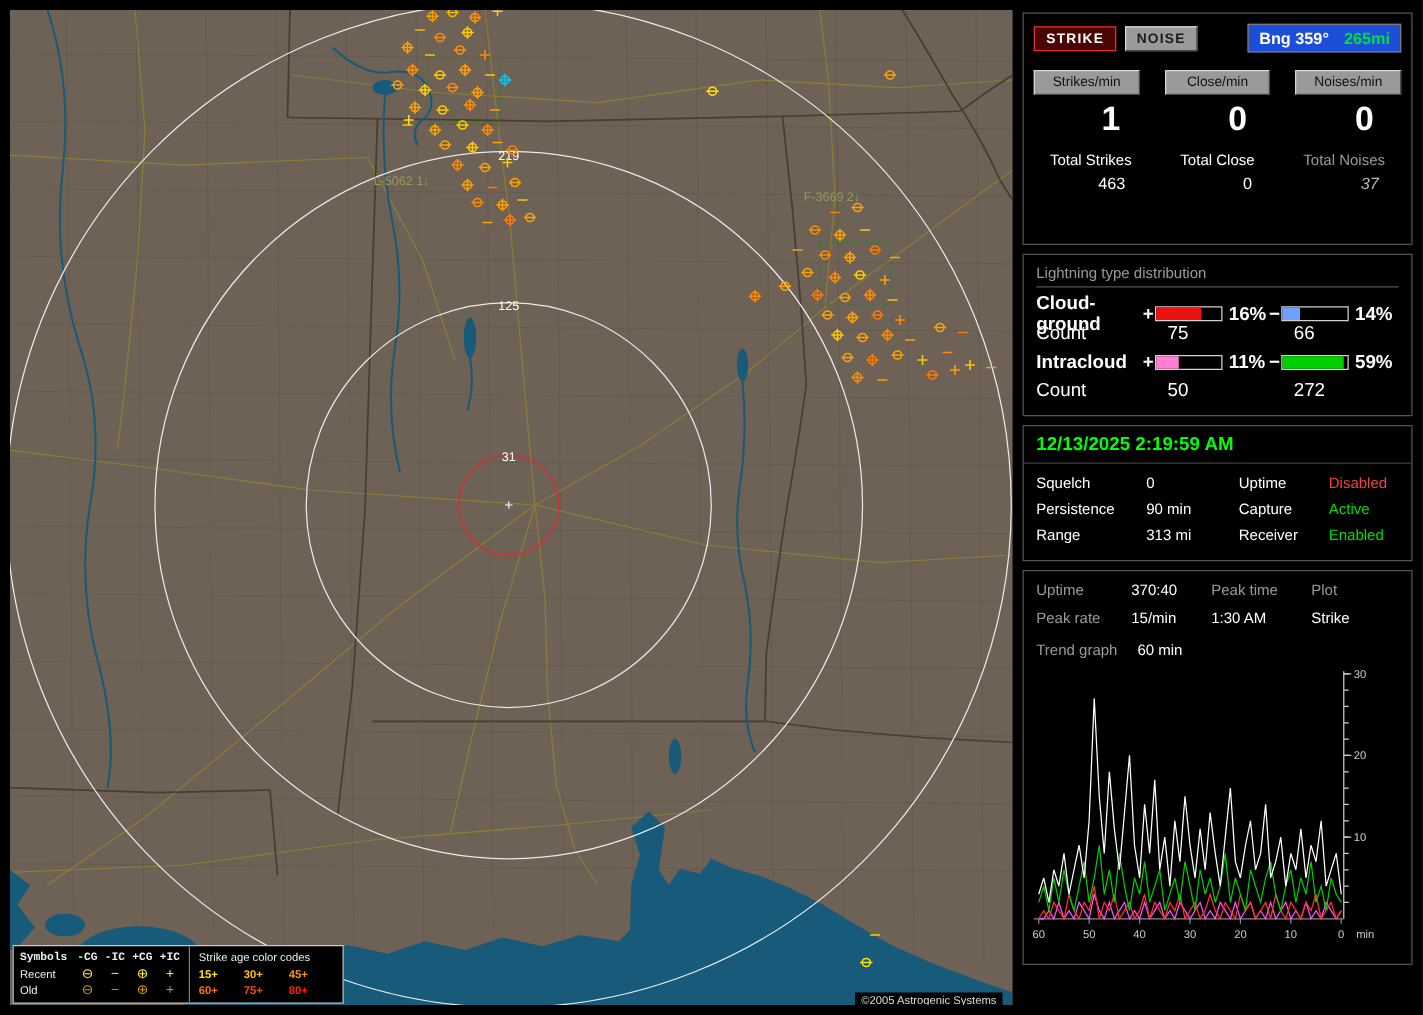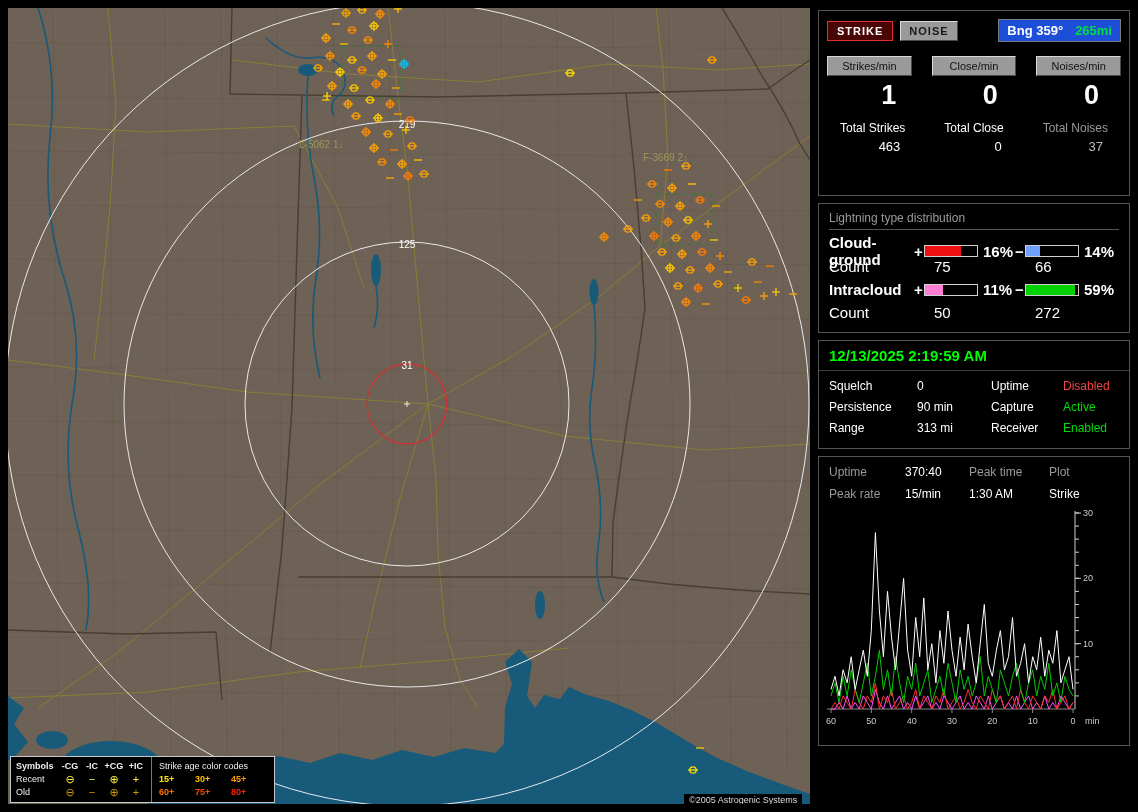--- a/index.html
+++ b/index.html
@@ -8,21 +8,21 @@
 
   
   .map{position:absolute;left:8px;top:8px;width:802px;height:796px;background:#6e6156;overflow:hidden;}
   #map-svg{display:block;}
 
   .legend{position:absolute;left:2px;top:748px;display:flex;background:#000;
           border:1px solid #c8c8c8;font-size:9px;color:#eee;line-height:1;}
   .leg-left{padding:3px 5px;border-right:1px solid #777;
             display:grid;grid-template-columns:42px 24px 20px 24px 20px;grid-auto-rows:13px;align-items:center;}
   .leg-left .sym{font-size:11px;text-align:center;}
-  .leg-left .hd{font-weight:bold;}
+  .leg-left .hd{font-weight:bold;font-family:Liberation Mono, monospace;}
   .leg-right{padding:3px 7px;display:grid;grid-auto-rows:13px;align-items:center;}
   .age-row{display:grid;grid-template-columns:36px 36px 36px;}
   .age-row span{font-weight:bold;}
 
   .copyright{position:absolute;left:676px;top:786px;background:#000;color:#ddd;
              font-size:9px;padding:1px 5px;}
 
   
   .side{position:absolute;left:818px;top:10px;width:312px;display:flex;flex-direction:column;
         gap:7px;color:#fff;}
@@ -45,21 +45,21 @@
   .rate-btn{background:#9a9a9a;color:#111;font-size:11px;text-align:center;padding:3px 0;
             border:1px solid #d8d8d8;border-bottom-color:#4a4a4a;border-right-color:#4a4a4a;
             cursor:pointer;font-family:"Liberation Sans",sans-serif;}
   .num-row{display:grid;grid-template-columns:1fr 1fr 1fr;gap:10px;margin-top:4px;}
   .num-row span{text-align:right;padding-right:22px;font-size:27px;font-weight:bold;}
   .totals{display:grid;grid-template-columns:1fr 1fr 1fr;gap:10px;margin-top:10px;}
   .totals .cell{display:flex;flex-direction:column;}
   .totals .t-label{font-size:12px;text-align:center;}
   .totals .t-value{font-size:13px;text-align:right;padding-right:18px;margin-top:4px;}
   .totals .cell:nth-child(3) .t-label{color:#9a9a9a;}
-  .totals .cell:nth-child(3) .t-value{color:#bbbbbb;}
+  .totals .cell:nth-child(3) .t-value{color:#bbbbbb;font-style:italic;}
 
   
   .p2{height:130px;padding:7px 10px;}
   .dist-title{color:#9a9a9a;font-size:12px;border-bottom:1px solid #555;padding-bottom:4px;}
   .dist-line{display:grid;grid-template-columns:84px 11px 54px 36px 11px 54px 1fr;
              align-items:center;height:19px;font-size:15px;margin-top:4px;}
   .dist-name{font-weight:bold;}
   .dist-sign{font-weight:bold;text-align:center;}
   .bar{height:10px;border:1px solid #d0d0d0;background:#000;}
   .bar i{display:block;height:100%;}
@@ -712,20 +712,24 @@
       <div class="stats-grid">
         <span class="lbl-gray">Uptime</span>
         <span>370:40</span>
         <span class="lbl-gray">Peak time</span>
         <span class="lbl-gray">Plot</span>
 
         <span class="lbl-gray">Peak rate</span>
         <span>15/min</span>
         <span>1:30 AM</span>
         <span>Strike</span>
+      </div>
+      <div class="trend-head">
+        <span class="lbl-gray">Trend graph</span>
+        <span>60 min</span>
       </div>
       <svg id="trend-svg" width="294" height="236" viewBox="0 0 294 236">
           <line x1="252" y1="6" x2="252" y2="204" stroke="#cccccc" stroke-width="1"></line>
           <line x1="4" y1="204" x2="252" y2="204" stroke="#888888" stroke-width="1"></line>
           <line x1="252" y1="190.93333333333334" x2="256" y2="190.93333333333334" stroke="#cccccc" stroke-width="1"></line>
           <line x1="252" y1="177.86666666666667" x2="256" y2="177.86666666666667" stroke="#cccccc" stroke-width="1"></line>
           <line x1="252" y1="164.8" x2="256" y2="164.8" stroke="#cccccc" stroke-width="1"></line>
           <line x1="252" y1="151.73333333333335" x2="256" y2="151.73333333333335" stroke="#cccccc" stroke-width="1"></line>
           <line x1="252" y1="138.66666666666669" x2="256" y2="138.66666666666669" stroke="#cccccc" stroke-width="1"></line>
           <line x1="252" y1="125.6" x2="256" y2="125.6" stroke="#cccccc" stroke-width="1"></line>

